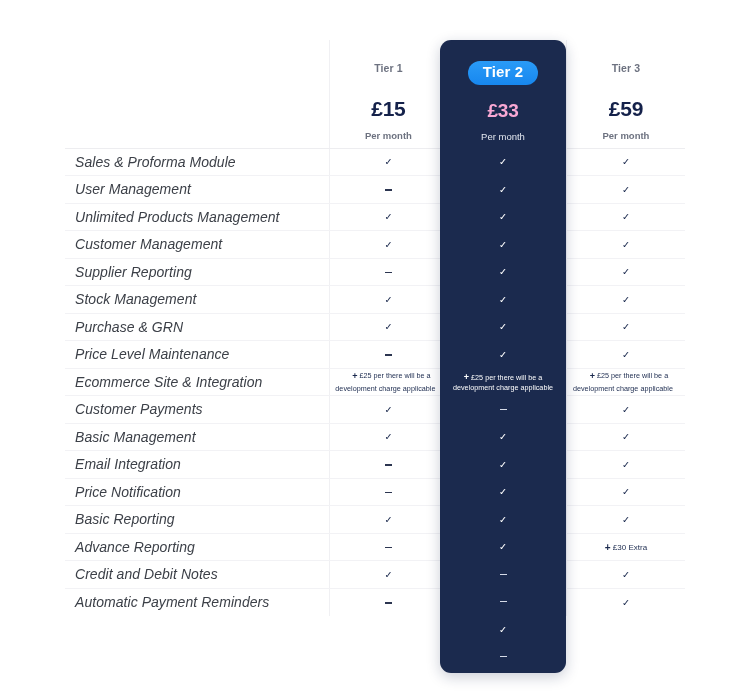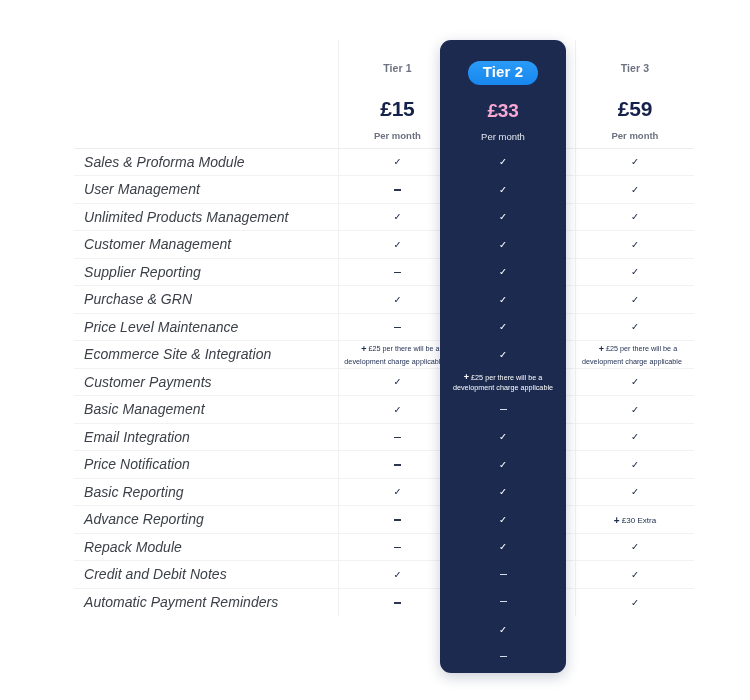--- a/index.html
+++ b/index.html
@@ -12,21 +12,21 @@
   #page {
     position: relative;
     width: 750px; height: 700px;
     background: #ffffff;
     overflow: hidden;
   }
 
   
   #table-wrap {
     position: absolute;
-    left: 74px; top: 40px;
+    left: 65px; top: 40px;
     width: 620px; height: 633px;
   }
   table.pricing {
     width: 620px;
     border-collapse: collapse;
     table-layout: fixed;
   }
   col.c-feature { width: 264px; }
   col.c-tier    { width: 118.6px; }
 
@@ -207,20 +207,26 @@
             <td class="cell-tier middle"><span class="mark-check">✓</span></td>
             <td class="cell-tier"><span class="mark-check">✓</span></td>
           </tr>
           <tr>
             <td class="cell-feature">Supplier Reporting</td>
             <td class="cell-tier"><span class="mark-dash"></span></td>
             <td class="cell-tier middle"><span class="mark-check">✓</span></td>
             <td class="cell-tier"><span class="mark-check">✓</span></td>
           </tr>
           <tr>
+            <td class="cell-feature">Stock Management</td>
+            <td class="cell-tier"><span class="mark-check">✓</span></td>
+            <td class="cell-tier middle"><span class="mark-check">✓</span></td>
+            <td class="cell-tier"><span class="mark-check">✓</span></td>
+          </tr>
+          <tr>
             <td class="cell-feature">Purchase &amp; GRN</td>
             <td class="cell-tier"><span class="mark-check">✓</span></td>
             <td class="cell-tier middle"><span class="mark-check">✓</span></td>
             <td class="cell-tier"><span class="mark-check">✓</span></td>
           </tr>
           <tr>
             <td class="cell-feature">Price Level Maintenance</td>
             <td class="cell-tier"><span class="mark-dash"></span></td>
             <td class="cell-tier middle"><span class="mark-check">✓</span></td>
             <td class="cell-tier"><span class="mark-check">✓</span></td>
@@ -259,26 +265,20 @@
             <td class="cell-feature">Basic Reporting</td>
             <td class="cell-tier"><span class="mark-check">✓</span></td>
             <td class="cell-tier middle"><span class="mark-check">✓</span></td>
             <td class="cell-tier"><span class="mark-check">✓</span></td>
           </tr>
           <tr>
             <td class="cell-feature">Advance Reporting</td>
             <td class="cell-tier"><span class="mark-dash"></span></td>
             <td class="cell-tier middle"><span class="mark-dash"></span></td>
             <td class="cell-tier"><span class="note-short"><span class="plus">+</span> <span>£30 Extra</span></span></td>
-          </tr>
-          <tr>
-            <td class="cell-feature">Repack Module</td>
-            <td class="cell-tier"><span class="mark-dash"></span></td>
-            <td class="cell-tier middle"><span class="mark-dash"></span></td>
-            <td class="cell-tier"><span class="mark-check">✓</span></td>
           </tr>
           <tr>
             <td class="cell-feature">Credit and Debit Notes</td>
             <td class="cell-tier"><span class="mark-check">✓</span></td>
             <td class="cell-tier middle"><span class="mark-check">✓</span></td>
             <td class="cell-tier"><span class="mark-check">✓</span></td>
           </tr>
           <tr>
             <td class="cell-feature">Automatic Payment Reminders</td>
             <td class="cell-tier"><span class="mark-dash"></span></td>

